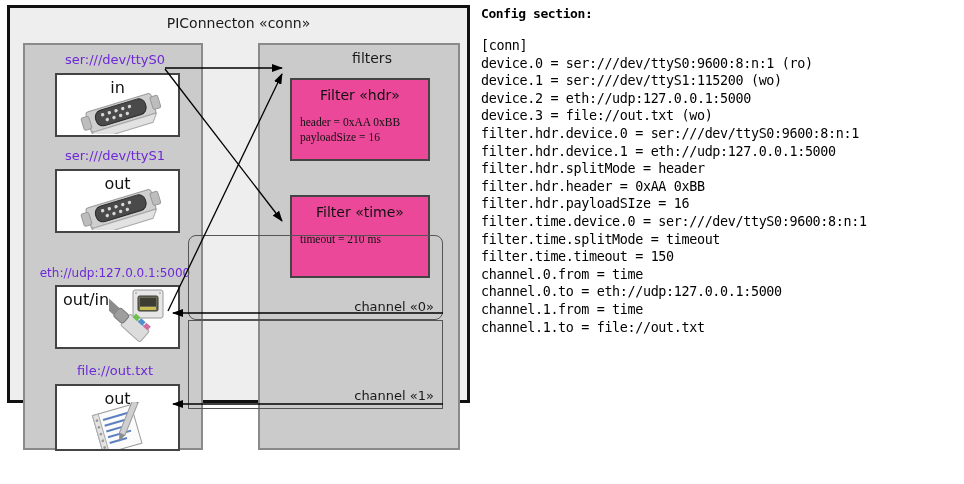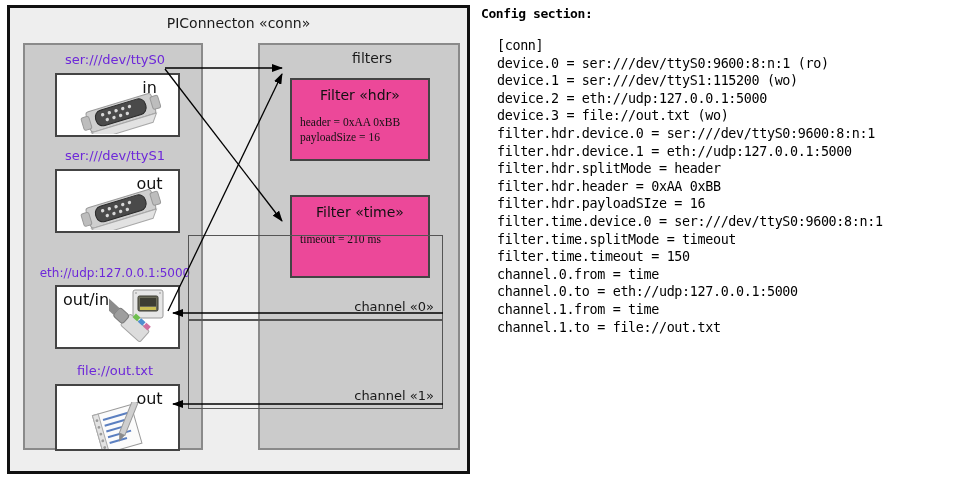--- a/index.html
+++ b/index.html
@@ -14,21 +14,21 @@
     font-family: "DejaVu Sans", sans-serif;
     overflow: hidden;
   }
 
   
   #diagram-root {
     position: absolute;
     left: 7px;
     top: 5px;
     width: 463px;
-    height: 469px;
+    height: 398px;
     background: #eeeeee;
     border: 3px solid #111111;
     box-sizing: border-box;
   }
   #diagram-title {
     position: absolute;
     left: 0;
     top: 7px;
     width: 100%;
     text-align: center;
@@ -72,21 +72,21 @@
     border: 2px solid #444444;
     box-sizing: border-box;
     overflow: hidden;
   }
   .device-card .dir {
     position: absolute;
     font-size: 16px;
     color: #111111;
     z-index: 3;
   }
-  .device-card .dir.center { left: 0; width: 100%; text-align: center; top: 3px; padding-left: 32px; }
+  .device-card .dir.center { left: 0; width: 100%; text-align: center; top: 3px; }
   .device-card .dir.left   { left: 6px; top: 3px; }
 
   
   .icon-serial { position: absolute; left: 22px; top: 17px; width: 86px; height: 42px; }
   
   .icon-eth    { position: absolute; left: 52px; top: 2px;  width: 70px; height: 60px; }
   
   .icon-file   { position: absolute; left: 34px; top: 16px; width: 62px; height: 52px; }
 
   
@@ -150,21 +150,21 @@
     color: #000000;
     margin: 0 0 16px 0;
     letter-spacing: -0.4px;
   }
   #config-body {
     font-family: "DejaVu Sans Mono", monospace;
     font-size: 13.4px;
     line-height: 17.6px;
     color: #000000;
     white-space: pre;
-    margin: 16px;
+    margin: 0;
     letter-spacing: -0.35px;
   }
 </style>
 </head>
 <body>
 
 <div id="diagram-root">
 
   <div id="diagram-title">PIConnecton «conn»</div>
 
@@ -272,21 +272,21 @@
       <div class="filter-prop first">header = 0xAA 0xBB</div>
       <div class="filter-prop">payloadSize = 16</div>
     </div>
 
     <div class="filter-card" style="top:150px; height:83px;">
       <div class="filter-title">Filter «time»</div>
       <div class="filter-prop first">timeout = 210 ms</div>
     </div>
   </div>
 
-  <div class="channel-box" id="channel-0-box" style="left:178px; top:227px; width:255px; height:85px;">
+  <div class="channel-box" id="channel-0-box" style="left:178px; top:227px; width:255px; height:85px;border-radius:8px;">
     <span class="channel-label">channel «0»</span>
   </div>
   <div class="channel-box" id="channel-1-box" style="left:178px; top:312px; width:255px; height:89px;">
     <span class="channel-label">channel «1»</span>
   </div>
 
   <svg id="arrow-layer" viewBox="0 0 463 469">
     <defs>
       <marker id="ah" markerWidth="11" markerHeight="8" refX="10" refY="4" orient="auto" markerUnits="userSpaceOnUse">
         <path d="M0,0 L11,4 L0,8 z" fill="#000000"></path>

